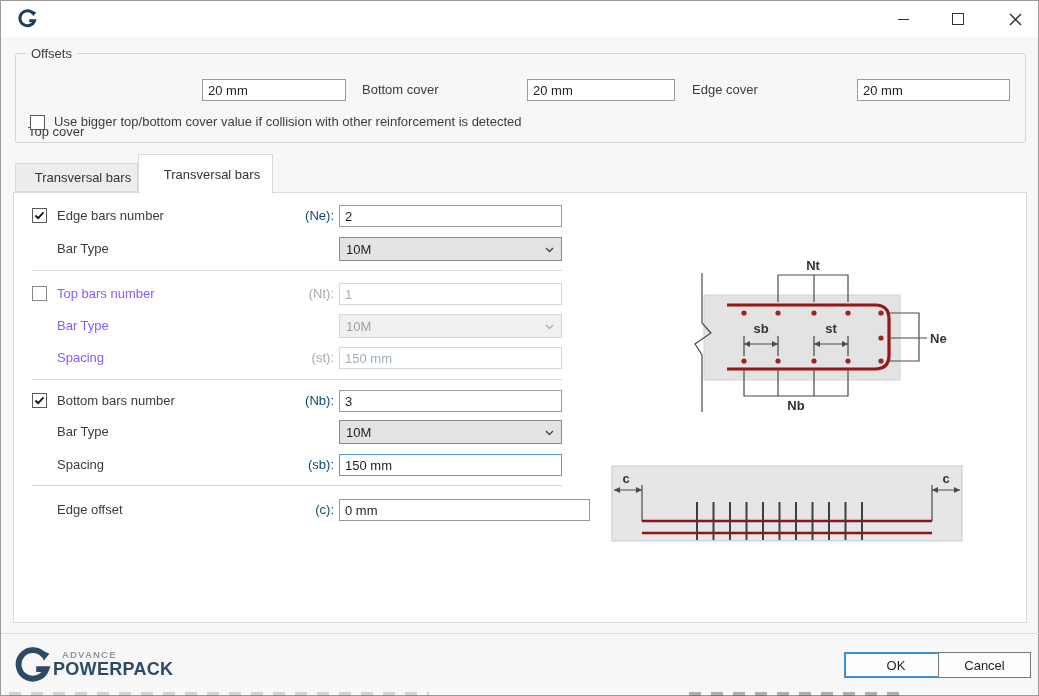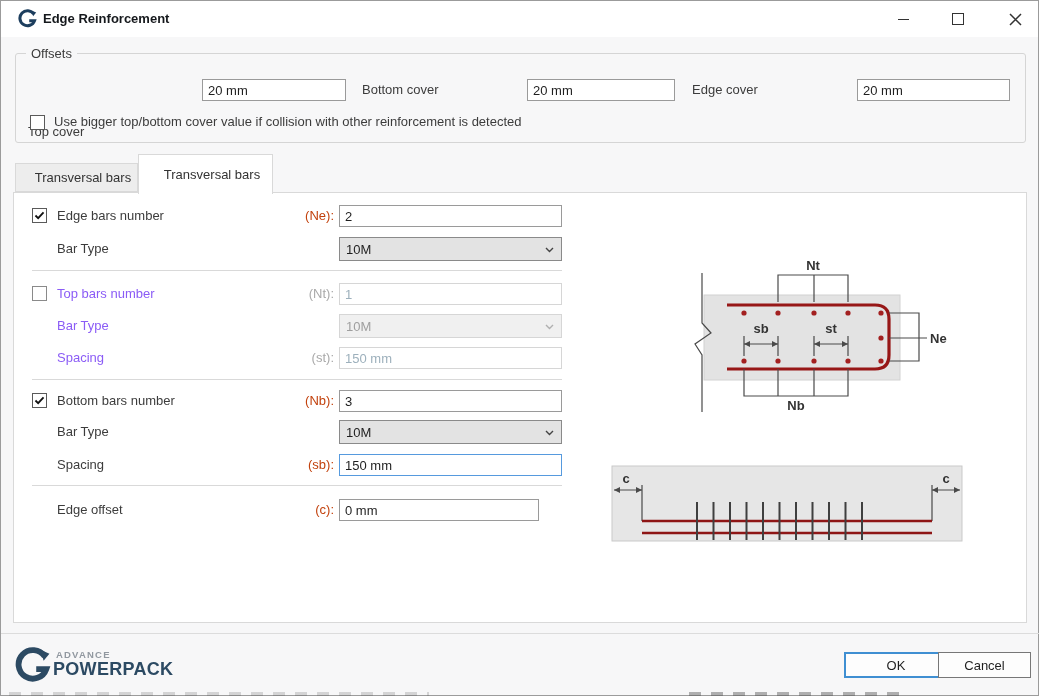--- a/index.html
+++ b/index.html
@@ -28,36 +28,36 @@
     background:#fff;display:flex;align-items:center;justify-content:center;}
   .cb svg{width:11px;height:9px;}
   .cb svg polyline{fill:none;stroke:#111;stroke-width:2;}
   .tab{position:absolute;box-sizing:border-box;border:1px solid #d9d9d9;background:#ededed;
     font-size:13px;color:#333;display:flex;align-items:center;justify-content:center;cursor:default;padding-left:13px;}
   .tab.active{background:#fff;border-bottom:none;z-index:3;}
   .panel{position:absolute;left:12px;top:191px;width:1014px;height:431px;box-sizing:border-box;
     background:#fff;border:1px solid #d9d9d9;z-index:1;}
   .rlabel{position:absolute;font-size:13px;color:#3c3c3c;line-height:22px;height:22px;}
   .rlabel.disabled{color:#8b5cf6;}
-  .param{position:absolute;width:85px;text-align:right;font-size:13px;color:#c2410c;
+  .param{position:absolute;width:85px;text-align:right;font-size:13px;color:#0c4a6e;
     line-height:22px;height:22px;left:235px;}
   .param.disabled{color:#a9a9a9;}
   .combo{position:absolute;left:325px;width:223px;height:24px;box-sizing:border-box;
     border:1px solid #8a8a8a;background:#e3e3e3;font-size:13px;color:#1f1f1f;
     display:flex;align-items:center;padding-left:6px;cursor:default;}
   .combo .chev{position:absolute;right:7px;top:9px;}
   .combo.disabled{background:#f0f0f0;border-color:#d6d6d6;color:#9f9f9f;}
   .sep{position:absolute;left:18px;width:530px;height:0;border-top:1px solid #d9d9d9;}
   .footer-sep{position:absolute;left:0;top:632px;width:1039px;height:0;border-top:1px solid #dcdcdc;}
   .btn{position:absolute;top:651px;height:26px;box-sizing:border-box;background:#fdfdfd;
     font-family:"Liberation Sans",sans-serif;font-size:13px;color:#1f1f1f;
     display:flex;align-items:center;justify-content:center;cursor:default;}
   .btn.ok{left:843px;width:104px;border:2px solid #3f8fd2;}
   .btn.cancel{left:937px;width:93px;border:1px solid #777;}
-  .brand-advance{position:absolute;left:55px;top:648px;font-size:9.5px;font-weight:700;
+  .brand-advance{position:absolute;left:61px;top:648px;font-size:9.5px;font-weight:700;
     letter-spacing:1.2px;color:#9198a0;}
   .brand-powerpack{position:absolute;left:52px;top:658px;font-size:18px;font-weight:700;
     letter-spacing:.3px;color:#2c4a63;}
   .artifact{position:absolute;height:4px;top:691px;
     background:repeating-linear-gradient(90deg,#555 0 12px,transparent 12px 22px);}
   svg text{font-family:"Liberation Sans",sans-serif;font-size:13px;font-weight:600;fill:#333;}
   .dim{stroke:#4a4a4a;stroke-width:1.2;fill:none;}
   .dimfill{fill:#4a4a4a;stroke:none;}
 </style>
 </head>
@@ -65,21 +65,20 @@
 
 <div class="win">
 
   <div class="titlebar">
     <span class="app-icon">
       <svg width="20" height="20" viewBox="0 0 36 36">
         <path d="M30 9 A13.5 13.5 0 1 0 31.5 21 L22 21" fill="none" stroke="#1d3e5e" stroke-width="5.5"></path>
         <polygon points="26,2.5 34.5,6.5 29,13" fill="#1d3e5e"></polygon>
       </svg>
     </span>
-    <span class="title-text">Edge Reinforcement</span>
     <div class="tb-btn" style="left:879px;width:46px;">
       <span class="min-glyph"></span>
     </div>
     <div class="tb-btn" style="left:934px;width:46px;">
       <span class="max-glyph"></span>
     </div>
     <div class="tb-btn" style="left:989px;width:50px;">
       <svg width="13" height="13" viewBox="0 0 13 13">
         <path d="M1 1 L12 12 M12 1 L1 12" stroke="#333" stroke-width="1.5"></path>
       </svg>
@@ -155,21 +154,21 @@
         <polyline points="1,1 4.5,4.5 8,1" fill="none" stroke="#444" stroke-width="1.4"></polyline>
         </svg>
     </div>
     <span class="rlabel" style="left:43px;top:261px;">Spacing</span>
     <span class="param" style="top:261px;">(sb):</span>
     <input class="tin focused" style="left: 325px; top: 261px; width: 223px;" value="150 mm">
     <div class="sep" style="top:292px;"></div>
 
     <span class="rlabel" style="left:43px;top:306px;">Edge offset</span>
     <span class="param" style="top:306px;">(c):</span>
-    <input class="tin" style="left: 325px; top: 306px; width: 200px;" value="0 mm">
+    <input class="tin" style="left: 325px; top: 306px; width: 251px;" value="0 mm">
 
     <svg style="position:absolute;left:668px;top:59px;" width="330" height="170" viewBox="0 0 330 170">
       <rect x="22" y="43" width="196" height="85" fill="#e3e3e3" stroke="#d2d2d2"></rect>
       <polyline class="dim" points="20,21 20,71 29,81 13,92 20,103 20,160" stroke-width="1.6"></polyline>
       <path d="M45 53 H193 Q207 53 207 67 V103 Q207 117 193 117 H45" fill="none" stroke="#971717" stroke-width="3.2"></path>
       <g fill="#a32020">
         <circle cx="62" cy="61" r="2.6"></circle>
           <circle cx="96" cy="61" r="2.6"></circle>
         <circle cx="132" cy="61" r="2.6"></circle>
           <circle cx="166" cy="61" r="2.6"></circle>

